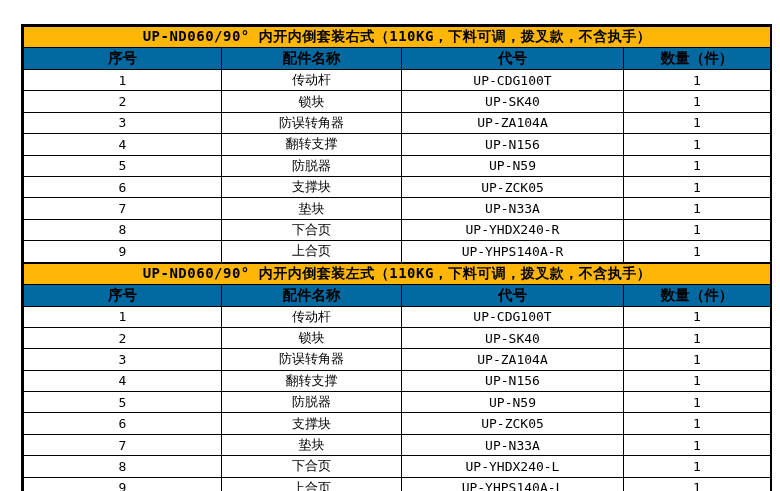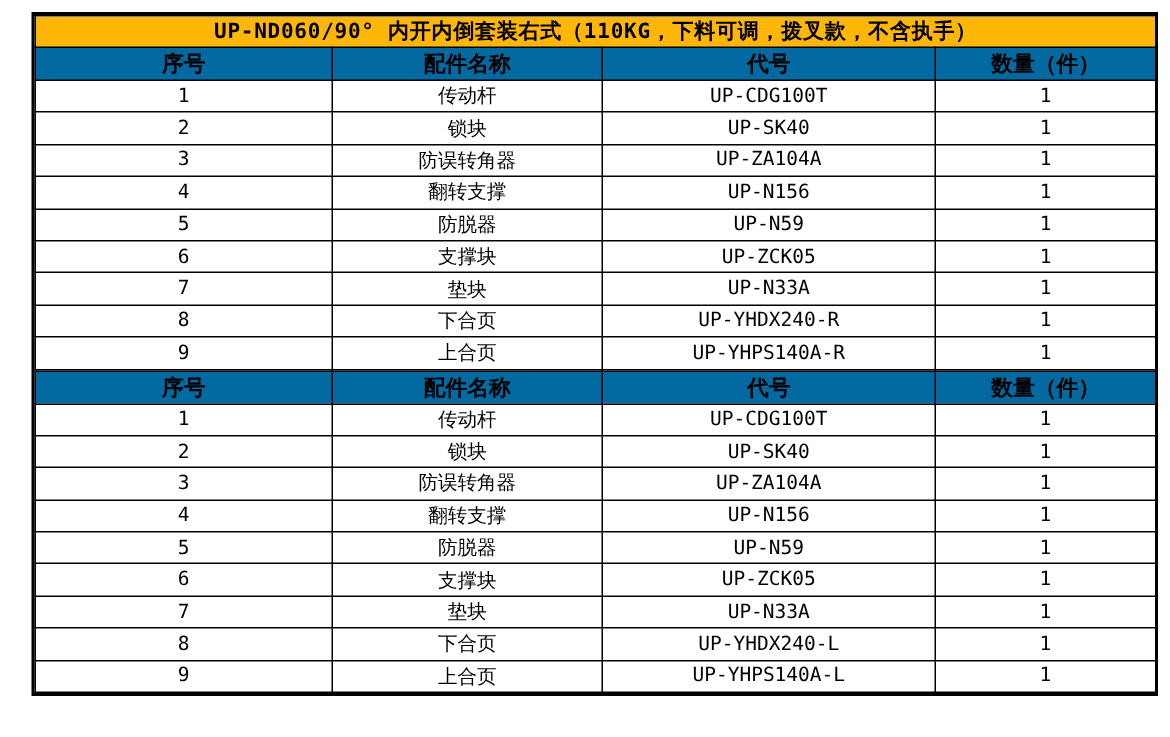--- a/index.html
+++ b/index.html
@@ -9,21 +9,21 @@
     width: 780px;
     height: 491px;
     overflow: hidden;
     font-family: "DejaVu Sans Mono", "DejaVu Sans", monospace;
     color: #000000;
   }
   .sheet {
     box-sizing: border-box;
     width: 780px;
     height: 491px;
-    padding: 8px 12px 11px 21px;
+    padding: 24px 12px 11px 21px;
   }
   .tables-wrap {
     border: 2px solid #000000;
     width: 747px;
   }
   table.parts-table {
     border-collapse: collapse;
     width: 100%;
     table-layout: fixed;
   }
@@ -138,20 +138,23 @@
     </table>
 
     <table class="parts-table">
       <colgroup>
         <col style="width:198px">
           <col style="width:180px">
           <col style="width:222px">
           <col style="width:147px">
       </colgroup>
       <tbody>
+        <tr class="title-row">
+          <td colspan="4">UP-ND060/90° 内开内倒套装左式（110KG，下料可调，拨叉款，不含执手）</td>
+        </tr>
         <tr class="header-row">
           <th>序号</th>
           <th>配件名称</th>
           <th>代号</th>
           <th>数量（件）</th>
         </tr>
       </tbody>
       <tbody>
           <tr class="data-row">
             <td>1</td>

